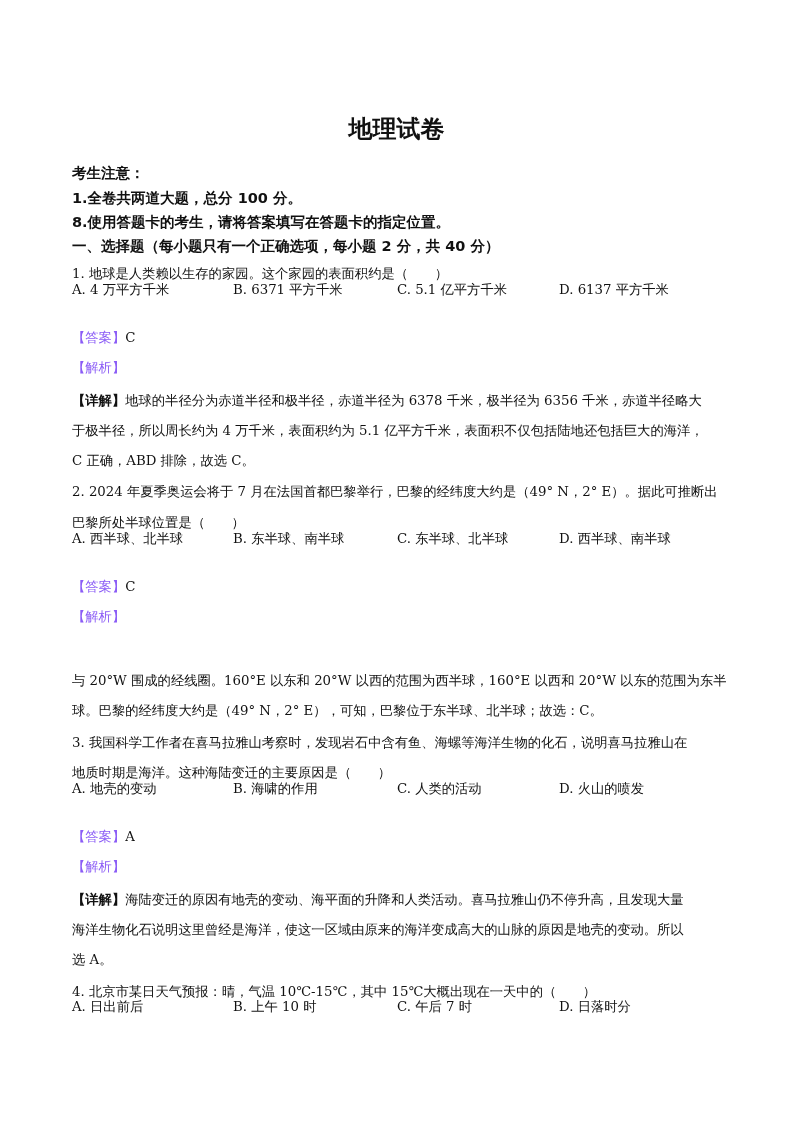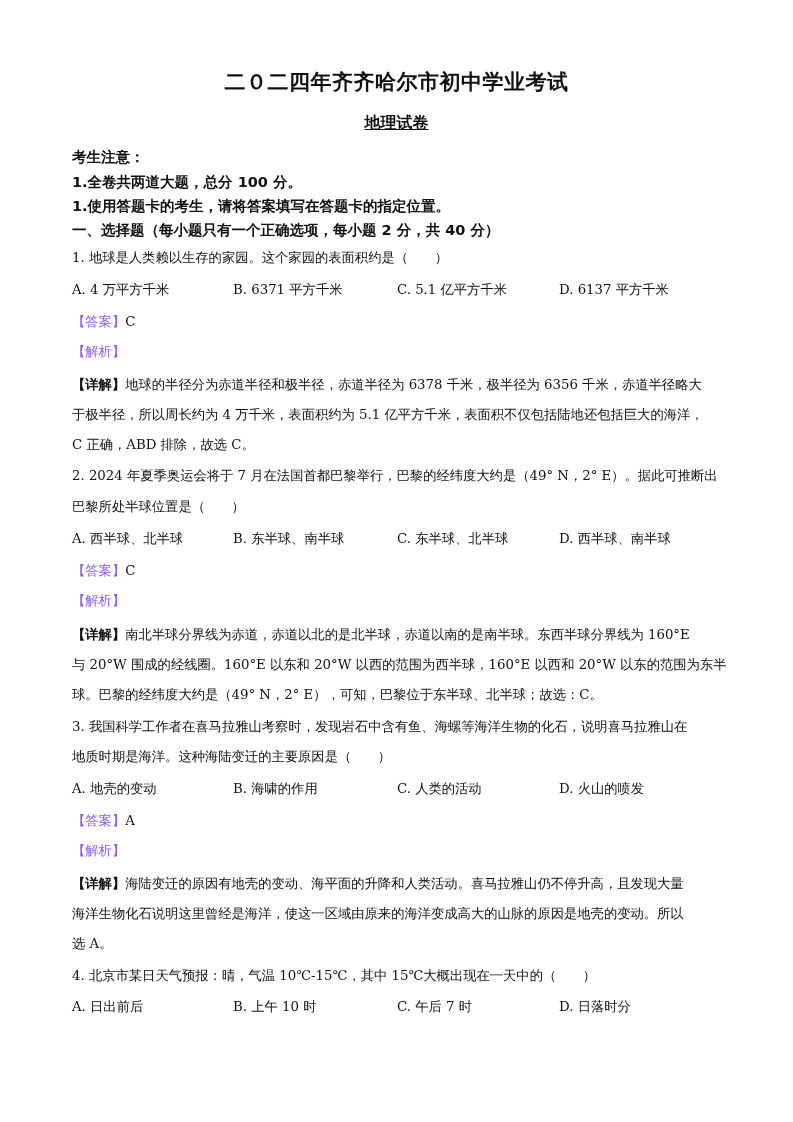--- a/index.html
+++ b/index.html
@@ -2,39 +2,38 @@
 <html><head>
 <meta charset="utf-8">
 <style>
   html, body { margin: 0; padding: 0; background: #ffffff; }
   body { width: 793px; height: 1122px; position: relative; overflow: hidden;
          font-family: "DejaVu Serif", "Liberation Serif", serif; color: #111; }
   .page { position: absolute; left: 0; top: 0; width: 793px; height: 1122px; }
   .title { position: absolute; left: 0; width: 793px; text-align: center;
            font-family: "DejaVu Sans", "Liberation Sans", sans-serif; font-weight: bold; color: #111; }
   .t1 { top: 68px; font-size: 21px; letter-spacing: 0.5px; }
-  .t2 { top: 113px; font-size: 16px; text-decoration: underline; }
-  .line { position: absolute; left: 72px; white-space: nowrap; font-size: 13.3px; line-height: 18px; }
+  .t2 { top: 113px; font-size: 24px; }
+  .line { position: absolute; left: 72px; white-space: nowrap; font-size: 13.3px; line-height: 18px; margin-top: 16px; }
   .bold { font-family: "DejaVu Sans", "Liberation Sans", sans-serif; font-weight: bold; font-size: 14.5px; }
   .label { color: #8b5cf6; }
   .detail-label { color: #111; font-weight: bold; }
   .opt { position: absolute; white-space: nowrap; font-size: 13.3px; line-height: 18px; }
   .oa { left: 72px; } .ob { left: 233px; } .oc { left: 397px; } .od { left: 559px; }
 </style>
 </head>
 <body>
 
 <div class="page">
 
-  <div class="title t1">二０二四年齐齐哈尔市初中学业考试</div>
   <div class="title t2">地理试卷</div>
 
   <div class="line bold" style="top:148px">考生注意：</div>
   <div class="line bold" style="top:173px">1.全卷共两道大题，总分 100 分。</div>
-  <div class="line bold" style="top:197px">1.使用答题卡的考生，请将答案填写在答题卡的指定位置。</div>
+  <div class="line bold" style="top:197px">8.使用答题卡的考生，请将答案填写在答题卡的指定位置。</div>
   <div class="line bold" style="top:221px">一、选择题（每小题只有一个正确选项，每小题 2 分，共 40 分）</div>
 
   <div class="line" style="top:249px">1. 地球是人类赖以生存的家园。这个家园的表面积约是（　　）</div>
   <div class="opt oa" style="top:281px">A. 4 万平方千米</div>
   <div class="opt ob" style="top:281px">B. 6371 平方千米</div>
   <div class="opt oc" style="top:281px">C. 5.1 亿平方千米</div>
   <div class="opt od" style="top:281px">D. 6137 平方千米</div>
   <div class="line" style="top:313px">
     <span class="label">【答案】</span><span>C</span>
   </div>
@@ -48,23 +47,20 @@
   <div class="line" style="top:467px">2. 2024 年夏季奥运会将于 7 月在法国首都巴黎举行，巴黎的经纬度大约是（49° N，2° E）。据此可推断出</div>
   <div class="line" style="top:498px">巴黎所处半球位置是（　　）</div>
   <div class="opt oa" style="top:530px">A.  西半球、北半球</div>
   <div class="opt ob" style="top:530px">B.  东半球、南半球</div>
   <div class="opt oc" style="top:530px">C.  东半球、北半球</div>
   <div class="opt od" style="top:530px">D.  西半球、南半球</div>
   <div class="line" style="top:562px">
     <span class="label">【答案】</span><span>C</span>
   </div>
   <div class="line label" style="top:592px">【解析】</div>
-  <div class="line" style="top:626px">
-    <span class="detail-label">【详解】</span><span>南北半球分界线为赤道，赤道以北的是北半球，赤道以南的是南半球。东西半球分界线为 160°E</span>
-  </div>
   <div class="line" style="top:656px">与 20°W 围成的经线圈。160°E 以东和 20°W 以西的范围为西半球，160°E 以西和 20°W 以东的范围为东半</div>
   <div class="line" style="top:686px">球。巴黎的经纬度大约是（49° N，2° E），可知，巴黎位于东半球、北半球；故选：C。</div>
 
   <div class="line" style="top:718px">3. 我国科学工作者在喜马拉雅山考察时，发现岩石中含有鱼、海螺等海洋生物的化石，说明喜马拉雅山在</div>
   <div class="line" style="top:748px">地质时期是海洋。这种海陆变迁的主要原因是（　　）</div>
   <div class="opt oa" style="top:780px">A.  地壳的变动</div>
   <div class="opt ob" style="top:780px">B.  海啸的作用</div>
   <div class="opt oc" style="top:780px">C.  人类的活动</div>
   <div class="opt od" style="top:780px">D.  火山的喷发</div>
   <div class="line" style="top:812px">

